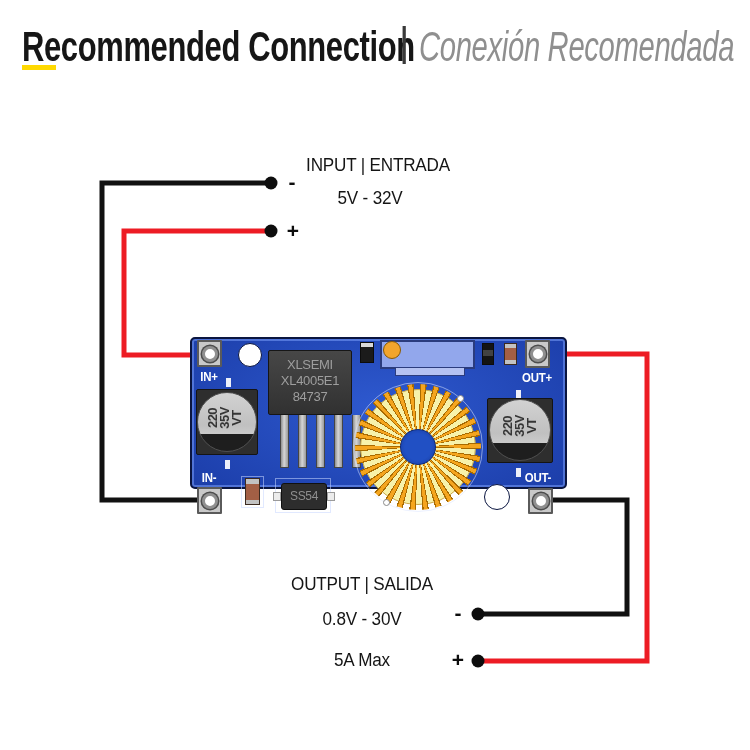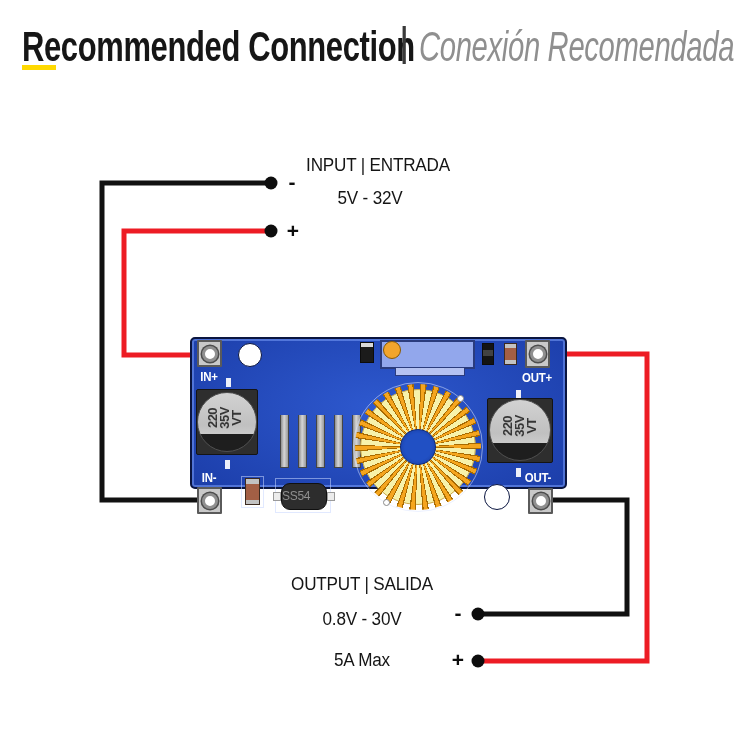--- a/index.html
+++ b/index.html
@@ -97,22 +97,22 @@
   .smd-dark1 { position: absolute; left: 170px; top: 5px; width: 14px; height: 21px;
     background: linear-gradient(180deg, #d9d9d9 0 22%, #1b1b1b 22%); border: 1px solid #0c0c0c; }
   .smd-dark2 { position: absolute; left: 292px; top: 6px; width: 12px; height: 22px;
     background: linear-gradient(180deg, #141414 0 30%, #424242 30% 60%, #141414 60%); border: 1px solid #0c0c0c; }
   .smd-brown { position: absolute;
     background: linear-gradient(180deg, #c2c2c2 0 18%, #a35f45 18% 82%, #c2c2c2 82%);
     border: 1px solid #3c2a20; }
   .outline { position: absolute; border: 1px solid rgba(200,215,255,.55); }
 
   .diode-body { position: absolute; left: 91px; top: 146px; width: 46px; height: 27px;
-    background: #2d2d2d; border: 1px solid #101010; border-radius: 9px;
-    color: #8f8f8f; font-size: 12px; line-height: 25px;
+    background: #2d2d2d; border: 1px solid #101010; border-radius: 3px;
+    color: #8f8f8f; font-size: 12px; text-align: center; line-height: 25px;
     letter-spacing: -0.3px; }
   .diode-lead { position: absolute; top: 155px; width: 8px; height: 9px;
     background: #ececec; border: 1px solid #9a9a9a; }
 
   #toroid { position: absolute; left: 163px; top: 45px; width: 130px; height: 130px; }
   .tor-ring { position: absolute; inset: 0; border-radius: 50%;
     border: 1px solid rgba(220,230,255,.55); }
   .tor-core { position: absolute; inset: 7px; border-radius: 50%;
     background: #f7f2ab; border: 1px solid #c9a94e; }
   .tor-spokes { position: absolute; inset: 2px; border-radius: 50%;
@@ -199,20 +199,25 @@
     </div>
 
     <div class="cap-sq" style="left:297px; top:61px; width:66px; height:65px;"></div>
     <div class="cap-top" style="left:299px; top:62px; width:62px; height:62px;"></div>
     <div class="cap-txt" style="left:330px; top:89px;">
       <div>220</div>
       <div>35V</div>
       <div>VT</div>
     </div>
 
+    <div class="ic-body">
+      <div>XLSEMI</div>
+      <div>XL4005E1</div>
+      <div>84737</div>
+    </div>
     <div class="ic-leg" style="left:90px;"></div>
     <div class="ic-leg" style="left:108px;"></div>
     <div class="ic-leg" style="left:126px;"></div>
     <div class="ic-leg" style="left:144px;"></div>
     <div class="ic-leg" style="left:162px;"></div>
 
     <div class="trim-body"></div>
     <div class="trim-tab"></div>
     <div class="trim-screw"></div>
 

